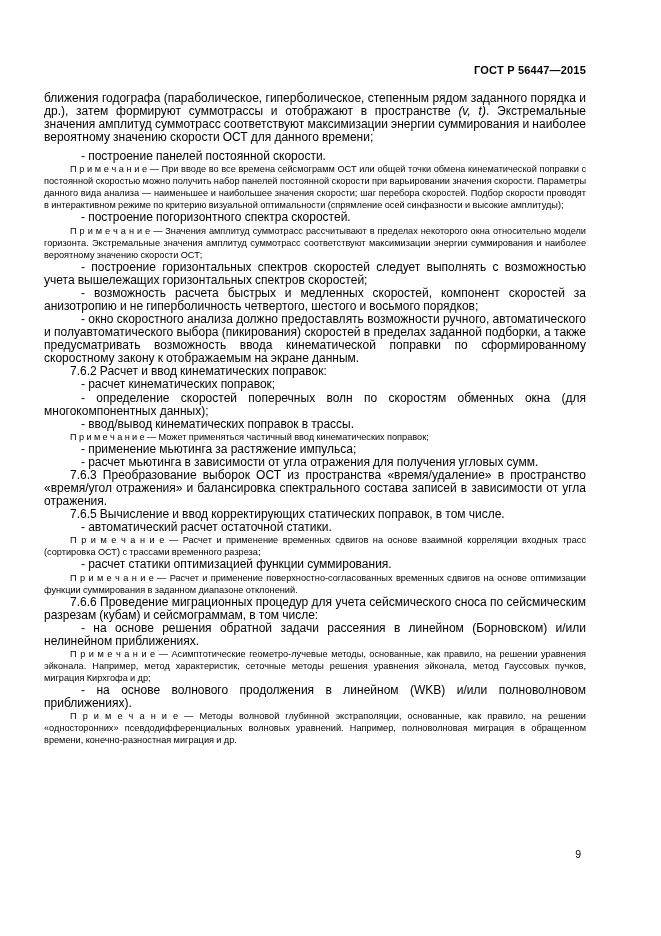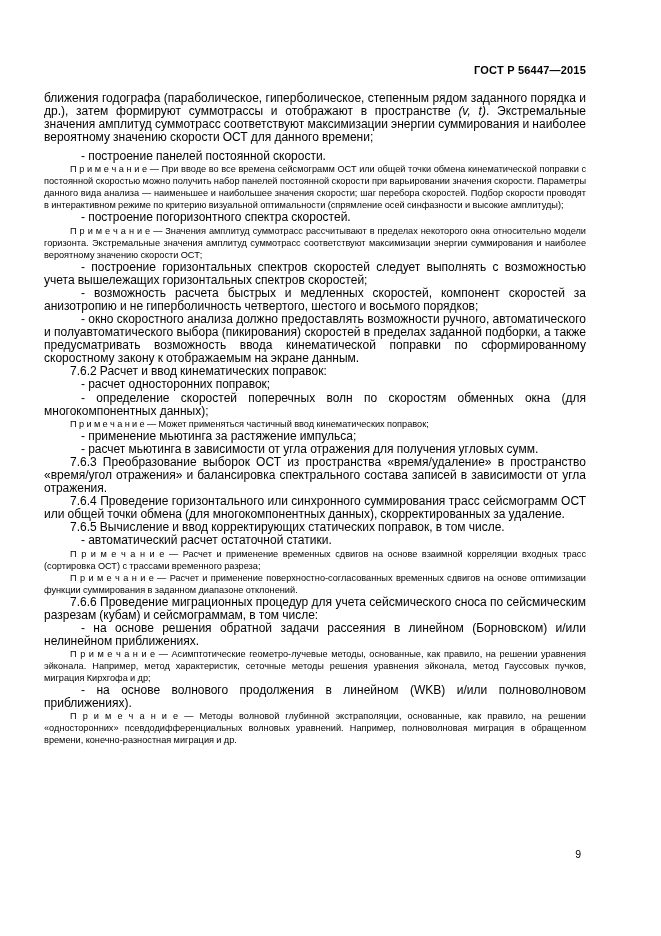--- a/index.html
+++ b/index.html
@@ -68,30 +68,31 @@
     <div class="doc-body">
         <p class="blk-cont"><span>ближения годографа (параболическое, гиперболическое, степенным рядом заданного порядка и др.), затем формируют суммотрассы и отображают в пространстве </span><span class="it">(v, t)</span><span>. Экстремальные значения амплитуд суммотрасс соответствуют максимизации энергии суммирования и наиболее вероятному значению скорости ОСТ для данного времени;</span></p>
         <p class="blk-bullet">- построение панелей постоянной скорости.</p>
         <p class="blk-note">П р и м е ч а н и е — При вводе во все времена сейсмограмм ОСТ или общей точки обмена кинематической поправки с постоянной скоростью можно получить набор панелей постоянной скорости при варьировании значения скорости. Параметры данного вида анализа — наименьшее и наибольшее значения скорости; шаг перебора скоростей. Подбор скорости проводят в интерактивном режиме по критерию визуальной оптимальности (спрямление осей синфазности и высокие амплитуды);</p>
         <p class="blk-bullet">- построение погоризонтного спектра скоростей.</p>
         <p class="blk-note">П р и м е ч а н и е — Значения амплитуд суммотрасс рассчитывают в пределах некоторого окна относительно модели горизонта. Экстремальные значения амплитуд суммотрасс соответствуют максимизации энергии суммирования и наиболее вероятному значению скорости ОСТ;</p>
         <p class="blk-bullet">- построение горизонтальных спектров скоростей следует выполнять с возможностью учета вышележащих горизонтальных спектров скоростей;</p>
         <p class="blk-bullet">- возможность расчета быстрых и медленных скоростей, компонент скоростей за анизотропию и не гиперболичность четвертого, шестого и восьмого порядков;</p>
         <p class="blk-bullet">- окно скоростного анализа должно предоставлять возможности ручного, автоматического и полуавтоматического выбора (пикирования) скоростей в пределах заданной подборки, а также предусматривать возможность ввода кинематической поправки по сформированному скоростному закону к отображаемым на экране данным.</p>
         <p class="blk-num">7.6.2 Расчет и ввод кинематических поправок:</p>
-        <p class="blk-bullet">- расчет односторонних поправок;</p>
+        <p class="blk-bullet">- расчет кинематических поправок;</p>
         <p class="blk-bullet">- определение скоростей поперечных волн по скоростям обменных окна (для многокомпонентных данных);</p>
+        <p class="blk-bullet">- ввод/вывод кинематических поправок в трассы.</p>
         <p class="blk-note">П р и м е ч а н и е — Может применяться частичный ввод кинематических поправок;</p>
         <p class="blk-bullet">- применение мьютинга за растяжение импульса;</p>
         <p class="blk-bullet">- расчет мьютинга в зависимости от угла отражения для получения угловых сумм.</p>
         <p class="blk-num">7.6.3 Преобразование выборок ОСТ из пространства «время/удаление» в пространство «время/угол отражения» и балансировка спектрального состава записей в зависимости от угла отражения.</p>
-        <p class="blk-num">7.6.4 Проведение горизонтального или синхронного суммирования трасс сейсмограмм ОСТ или общей точки обмена (для многокомпонентных данных), скорректированных за удаление.</p>
         <p class="blk-num">7.6.5 Вычисление и ввод корректирующих статических поправок, в том числе.</p>
         <p class="blk-bullet">- автоматический расчет остаточной статики.</p>
         <p class="blk-note">П р и м е ч а н и е — Расчет и применение временных сдвигов на основе взаимной корреляции входных трасс (сортировка ОСТ) с трассами временного разреза;</p>
+        <p class="blk-bullet">- расчет статики оптимизацией функции суммирования.</p>
         <p class="blk-note">П р и м е ч а н и е — Расчет и применение поверхностно-согласованных временных сдвигов на основе оптимизации функции суммирования в заданном диапазоне отклонений.</p>
         <p class="blk-num">7.6.6 Проведение миграционных процедур для учета сейсмического сноса по сейсмическим разрезам (кубам) и сейсмограммам, в том числе:</p>
         <p class="blk-bullet">- на основе решения обратной задачи рассеяния в линейном (Борновском) и/или нелинейном приближениях.</p>
         <p class="blk-note">П р и м е ч а н и е — Асимптотические геометро-лучевые методы, основанные, как правило, на решении уравнения эйконала. Например, метод характеристик, сеточные методы решения уравнения эйконала, метод Гауссовых пучков, миграция Кирхгофа и др;</p>
         <p class="blk-bullet">- на основе волнового продолжения в линейном (WKB) и/или полноволновом приближениях).</p>
         <p class="blk-note">П р и м е ч а н и е — Методы волновой глубинной экстраполяции, основанные, как правило, на решении «односторонних» псевдодифференциальных волновых уравнений. Например, полноволновая миграция в обращенном времени, конечно-разностная миграция и др.</p>
       </div>
   </div>
   <div class="page-number">9</div>
 </div>

